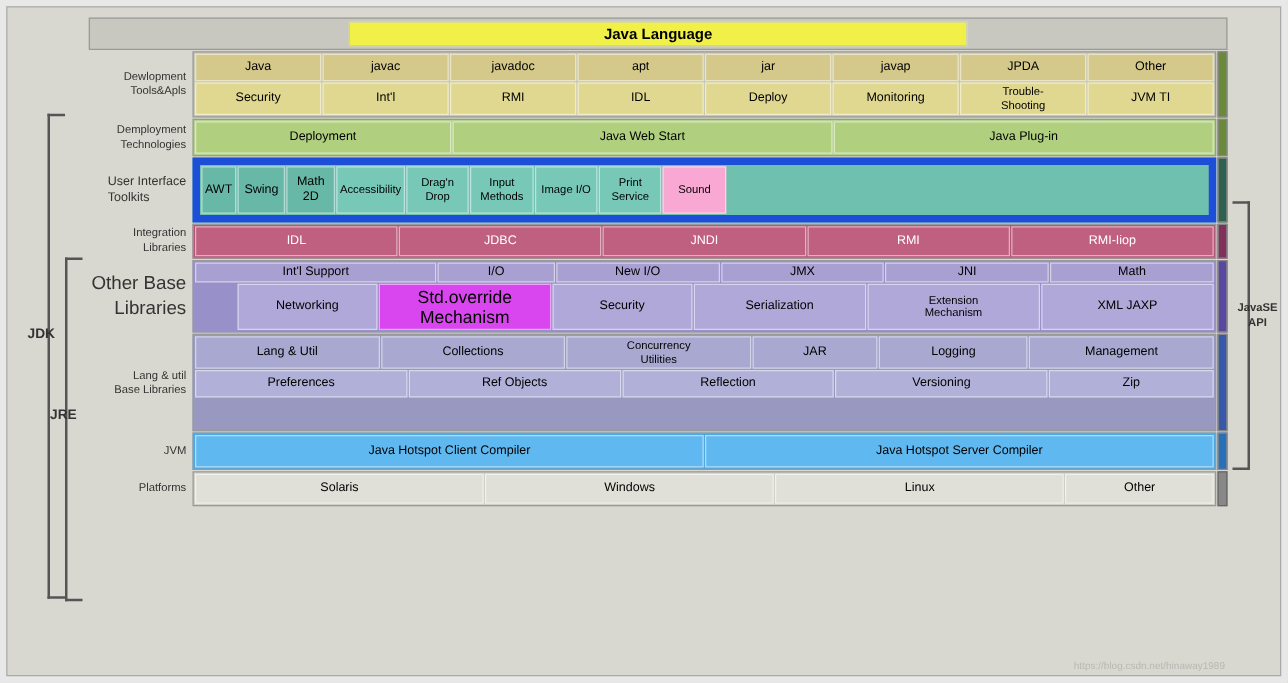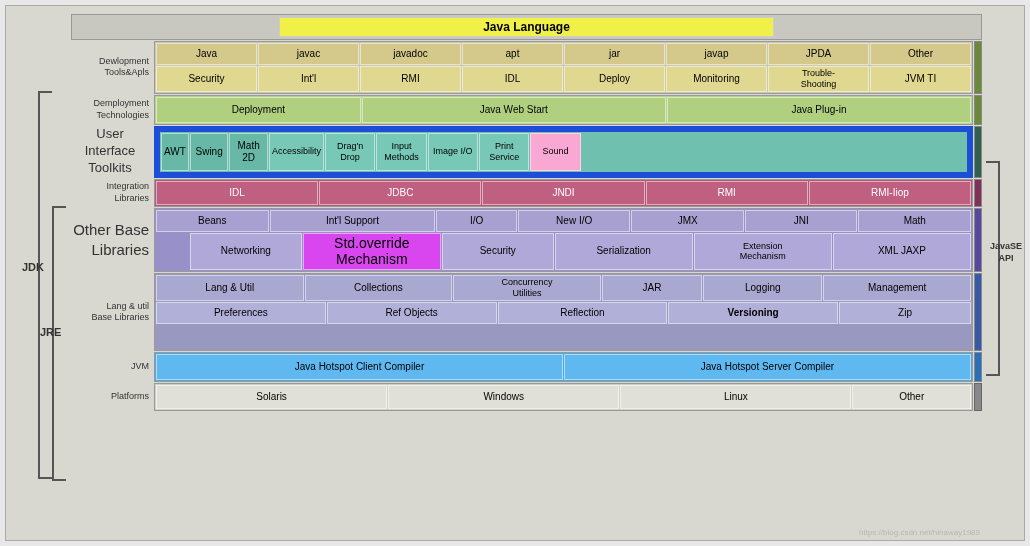--- a/index.html
+++ b/index.html
@@ -82,21 +82,21 @@
         <div style="width:82px;min-width:82px;font-size:9px;color:#333;display:flex;align-items:center;justify-content:flex-end;padding-right:4px;text-align:right;line-height:1.3;">Demployment<br>Technologies</div>
         <div style="flex:1;display:flex;gap:1px;background:#b8d090;border:1px solid #999;padding:1px;">
           <div class="cell" style="flex:2;background:#b0d080;">Deployment</div>
           <div class="cell" style="flex:3;background:#b0d080;">Java Web Start</div>
           <div class="cell" style="flex:3;background:#b0d080;">Java Plug-in</div>
         </div>
         <div style="width:8px;background:#6a8a3a;border:1px solid #888;"></div>
       </div>
 
       <div style="display:flex;gap:1px;min-height:52px;">
-        <div style="width:82px;min-width:82px;font-size:13px;color:#333;display:flex;align-items:center;justify-content:flex-end;padding-right:4px;text-align:center;line-height:1.3;">User Interface<br>Toolkits</div>
+        <div style="width:82px;min-width:82px;font-size:10px;color:#333;display:flex;align-items:center;justify-content:flex-end;padding-right:4px;text-align:left;line-height:1.3;">User Interface<br>Toolkits</div>
         <div style="flex:1;display:flex;gap:1px;background:#70c0b0;border:6px solid #1d4ed8;padding:1px;">
           <div style="display:flex;gap:1px;">
             <div class="cell" style="flex:2;min-height:22px;background:#68b8a8;">AWT</div>
             <div class="cell" style="flex:3;background:#68b8a8;">Swing</div>
             <div class="cell" style="flex:3;background:#68b8a8;">Math 2D</div>
           </div>
           <div style="display:flex;gap:1px;">
             <div class="cell" style="flex:2;min-height:22px;background:#78c8b8;font-size:9px;">Accessibility</div>
             <div class="cell" style="flex:2;background:#78c8b8;font-size:9px;">Drag'n Drop</div>
             <div class="cell" style="flex:2;background:#78c8b8;font-size:9px;">Input Methods</div>
@@ -117,21 +117,20 @@
           <div class="cell" style="flex:1;background:#c06080;color:#fff;">RMI</div>
           <div class="cell" style="flex:1;background:#c06080;color:#fff;">RMI-Iiop</div>
         </div>
         <div style="width:8px;background:#80305a;border:1px solid #888;"></div>
       </div>
 
       <div style="display:flex;gap:1px;min-height:52px;">
         <div style="width:82px;min-width:82px;font-size:15px;color:#333;display:flex;align-items:center;justify-content:flex-end;padding-right:4px;text-align:right;line-height:1.3;">Other Base<br>Libraries</div>
         <div style="flex:1;display:flex;flex-direction:column;gap:1px;background:#9890c8;border:1px solid #999;padding:1px;">
           <div style="display:flex;gap:1px;">
-            <div class="cell" style="flex:1;min-height:22px;background:#a8a0d0;">Beans</div>
             <div class="cell" style="flex:1.5;background:#a8a0d0;">Int'l Support</div>
             <div class="cell" style="flex:0.7;background:#a8a0d0;">I/O</div>
             <div class="cell" style="flex:1;background:#a8a0d0;">New I/O</div>
             <div class="cell" style="flex:1;background:#a8a0d0;">JMX</div>
             <div class="cell" style="flex:1;background:#a8a0d0;">JNI</div>
             <div class="cell" style="flex:1;background:#a8a0d0;">Math</div>
           </div>
           <div style="display:flex;gap:1px;margin-left:34px;">
             <div class="cell" style="flex:1.2;min-height:22px;background:#b0a8d8;">Networking</div>
             <div class="cell" style="flex:1.5;background:#d946ef;font-size:14px;">Std.override<br>Mechanism</div>
@@ -152,21 +151,21 @@
             <div class="cell" style="flex:1.5;background:#a8a8d0;">Collections</div>
             <div class="cell" style="flex:1.5;background:#a8a8d0;font-size:9px;">Concurrency<br>Utilities</div>
             <div class="cell" style="flex:1;background:#a8a8d0;">JAR</div>
             <div class="cell" style="flex:1.2;background:#a8a8d0;">Logging</div>
             <div class="cell" style="flex:1.5;background:#a8a8d0;">Management</div>
           </div>
           <div style="display:flex;gap:1px;">
             <div class="cell" style="flex:1.3;min-height:22px;background:#b0b0d8;">Preferences</div>
             <div class="cell" style="flex:1.3;background:#b0b0d8;">Ref Objects</div>
             <div class="cell" style="flex:1.3;background:#b0b0d8;">Reflection</div>
-            <div class="cell" style="flex:1.3;background:#b0b0d8;font-weight:bold;">Versioning</div>
+            <div class="cell" style="flex:1.3;background:#b0b0d8;">Versioning</div>
             <div class="cell" style="flex:1;background:#b0b0d8;">Zip</div>
           </div>
         </div>
         <div style="width:8px;background:#3858a8;border:1px solid #888;"></div>
       </div>
 
       <div style="display:flex;gap:1px;min-height:30px;">
         <div style="width:82px;min-width:82px;font-size:9px;color:#333;display:flex;align-items:center;justify-content:flex-end;padding-right:4px;text-align:right;line-height:1.3;">JVM</div>
         <div style="flex:1;display:flex;gap:1px;background:#50a8e0;border:1px solid #999;padding:1px;">
           <div class="cell" style="flex:1;background:#60b8f0;font-size:10px;">Java Hotspot Client Compiler</div>

